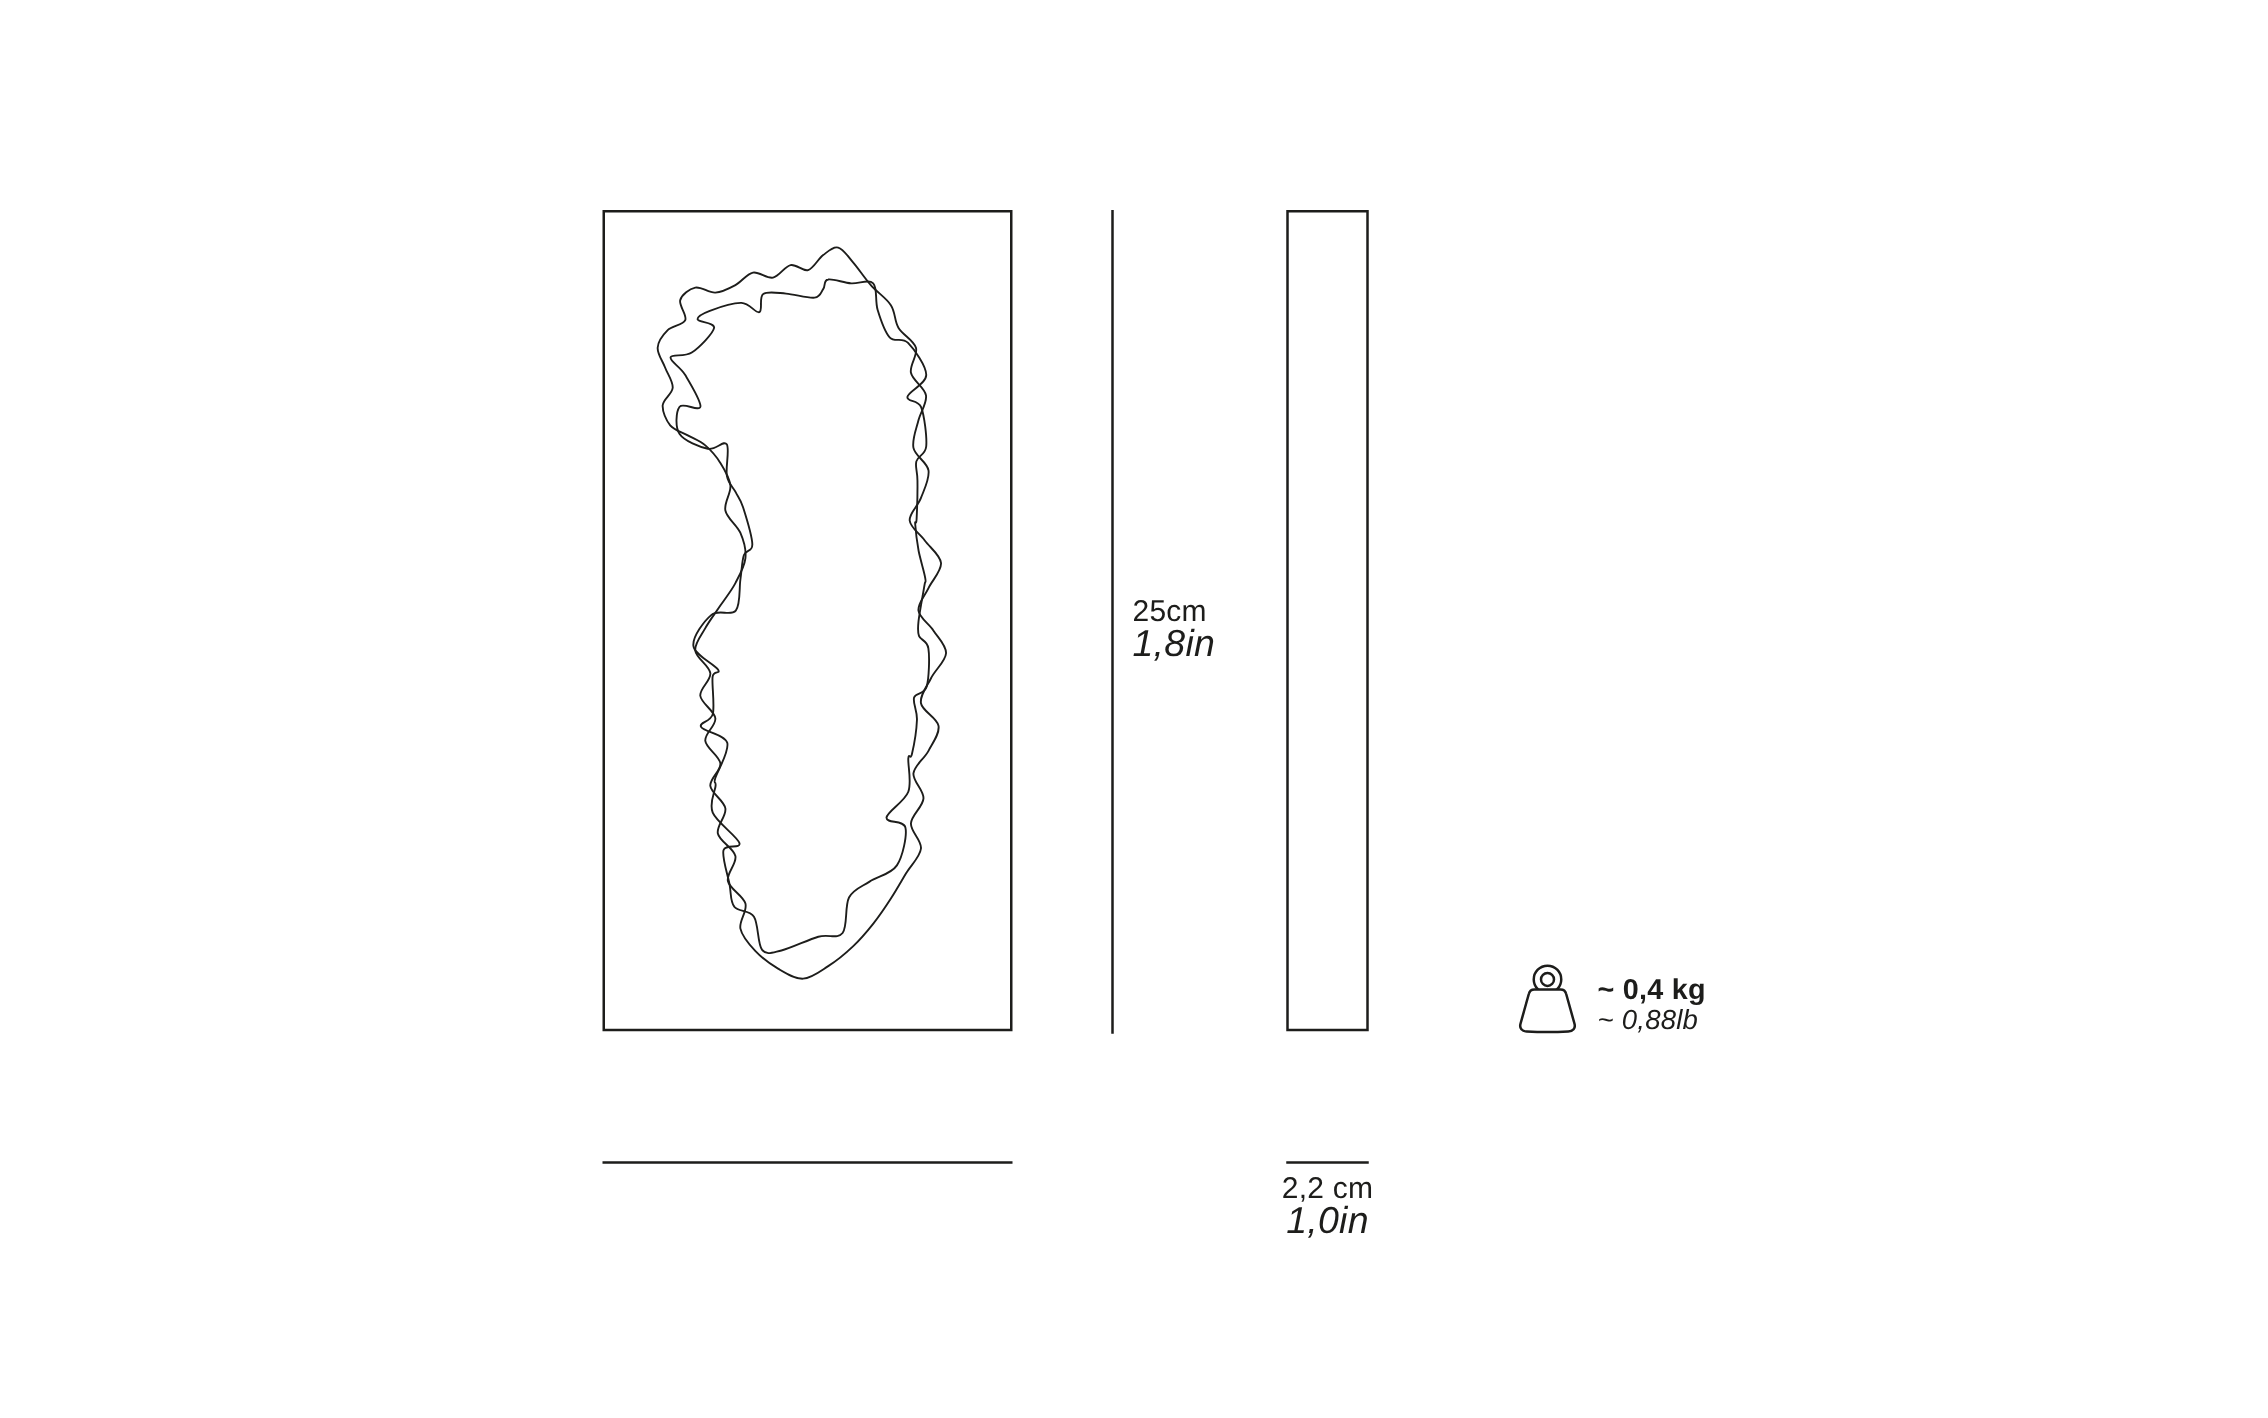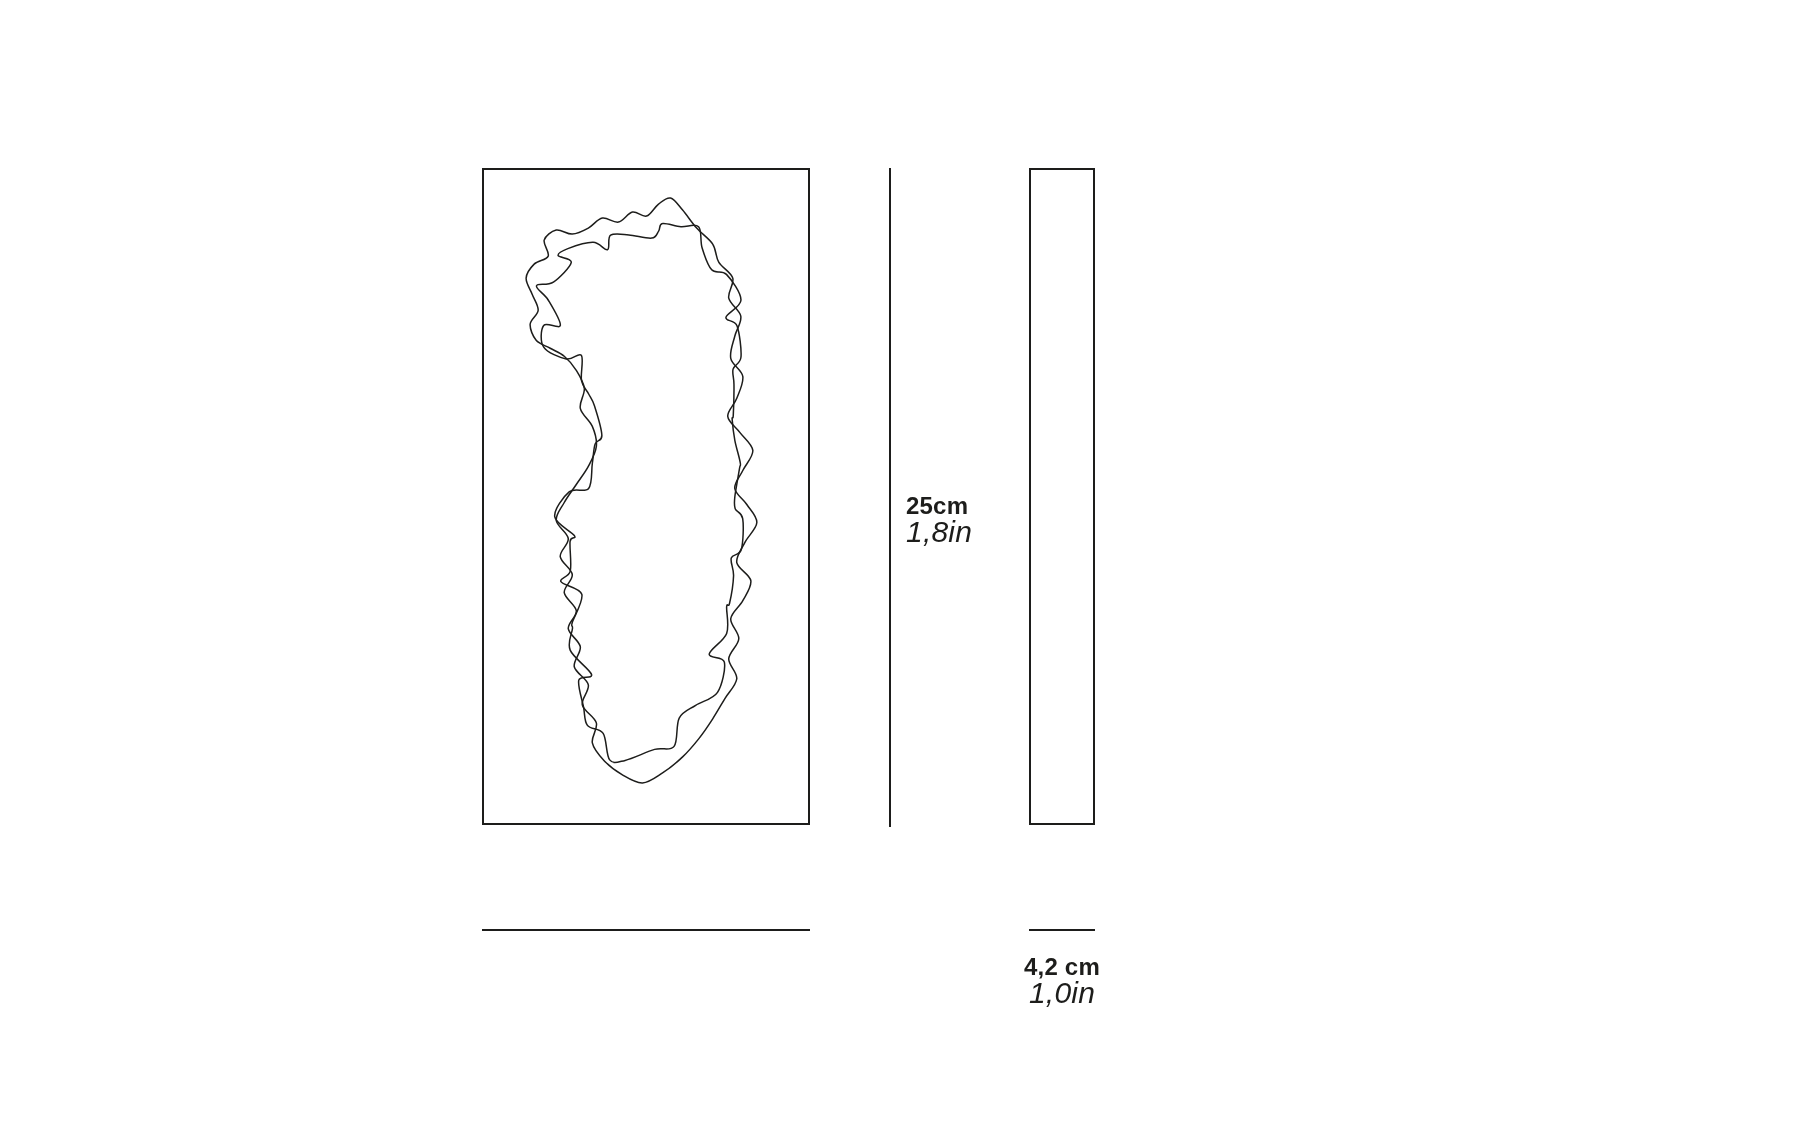--- a/index.html
+++ b/index.html
@@ -33,24 +33,23 @@
   }
   .hline {
     position: absolute;
     height: 2px;
     background: #1d1d1b;
   }
   .hline.front { left: 482px; top: 929px; width: 328px; }
   .hline.side  { left: 1029px; top: 929px; width: 66px; }
   .dim-label .metric {
     font-size: 24px;
-    font-weight: 700;
+    font-weight: 400;
     line-height: 25px;
     letter-spacing: 0.2px;
-    margin-top: 16px;
   }
   .dim-label .imperial {
     font-size: 30px;
     font-style: italic;
     line-height: 24px;
     margin-top: 2px;
     letter-spacing: 0.2px;
   }
   .height-label {
     position: absolute;
@@ -105,22 +104,41 @@
 
   <div class="vline"></div>
 
   <div class="height-label dim-label">
     <div class="metric">25cm</div>
     <div class="imperial">1,8in</div>
   </div>
 
   <div class="rect side-rect"></div>
 
+  <div class="weight-block">
+    <svg width="64" height="62" viewBox="0 0 64 62">
+      <circle cx="32" cy="13.5" r="11" fill="#ffffff" stroke="#1d1d1b" stroke-width="2"></circle>
+      <circle cx="32" cy="13.5" r="5.2" fill="#ffffff" stroke="#1d1d1b" stroke-width="2"></circle>
+      <path d="M 21.5,21.5
+               L 42.5,21.5
+               C 45.0,21.5 46.3,22.6 46.9,25.0
+               L 53.6,49.0
+               C 54.6,52.6 52.4,55.0 48.6,55.2
+               C 38.0,55.8 26.0,55.8 15.4,55.2
+               C 11.6,55.0 9.4,52.6 10.4,49.0
+               L 17.1,25.0
+               C 17.7,22.6 19.0,21.5 21.5,21.5 Z" fill="#ffffff" stroke="#1d1d1b" stroke-width="2" stroke-linejoin="round"></path>
+    </svg>
+    <div class="weight-text">
+      <div class="metric">~ 0,4 kg</div>
+      <div class="imperial">~ 0,88lb</div>
+    </div>
+  </div>
 
   <div class="hline front"></div>
 
   <div class="hline side"></div>
   <div class="side-width-label dim-label">
-    <div class="metric">4,2 cm</div>
+    <div class="metric">2,2 cm</div>
     <div class="imperial">1,0in</div>
   </div>
 
 </div>
 
 </body></html>

